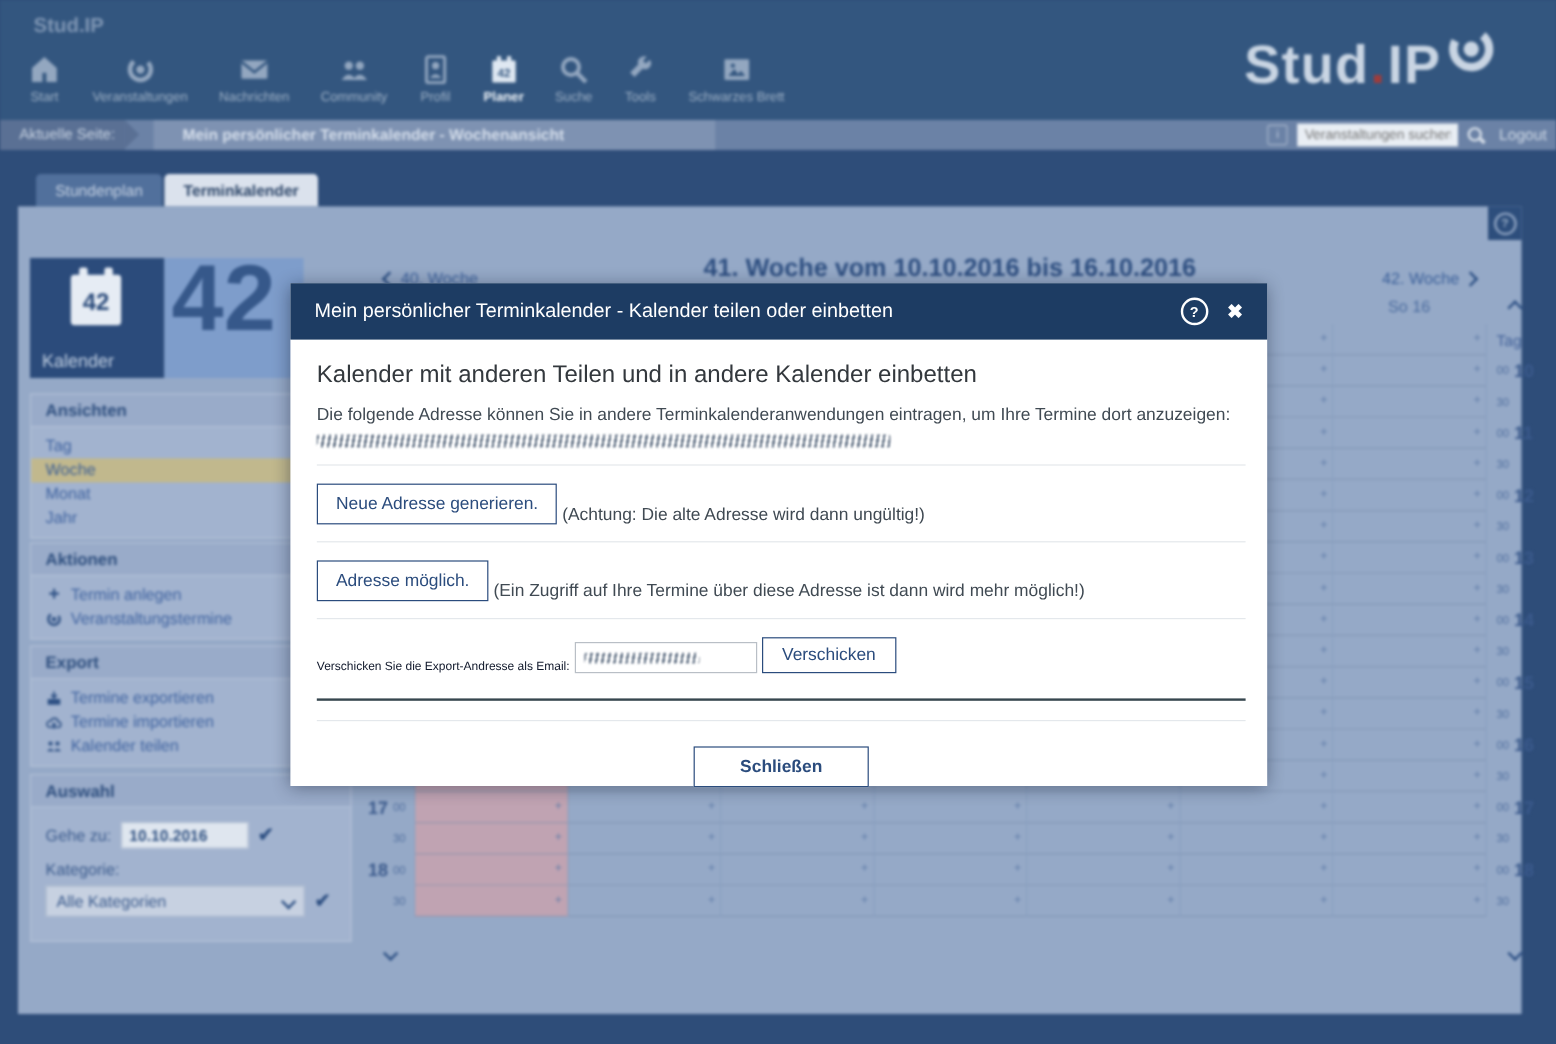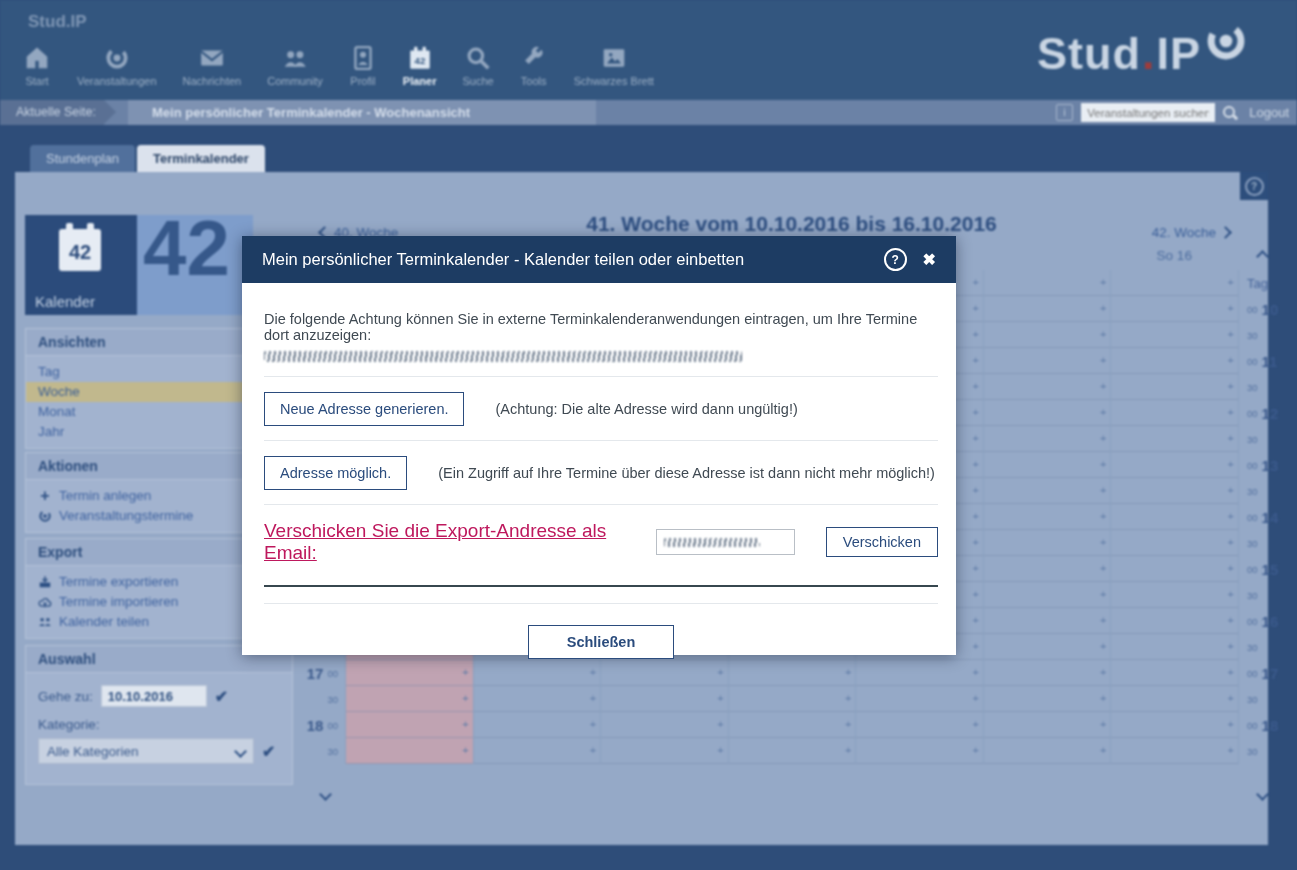--- a/index.html
+++ b/index.html
@@ -96,39 +96,39 @@
   .gutter{position:absolute;top:98px;}
   .gutter .grow{height:26px;box-sizing:border-box;display:flex;align-items:center;gap:4px;}
   .gutter.gl{left:285px;width:42px;justify-content:flex-end;}
   .gutter.gl .grow{justify-content:flex-end;padding-right:4px;}
   .gutter.gr{left:1228px;width:44px;}
   .gutter.gr .grow{padding-left:4px;}
   .hnum{font-size:15px;font-weight:bold;color:#3b5a8c;}
   .mnum{font-size:9.5px;color:#52709f;}
   .taglbl{font-size:13px;color:#44639a;}
   
-  .modal{position:absolute;left:242px;top:236px;width:714px;height:419px;background:#ffffff;
+  .modal{position:absolute;left:242px;top:236px;width:814px;height:419px;background:#ffffff;
          box-shadow:0 2px 14px rgba(10,20,40,.45);z-index:10;}
   .mhead{height:47px;background:#1d3c63;display:flex;align-items:center;padding:0 20px;box-sizing:border-box;}
   .mtitle{flex:1;color:#ffffff;font-size:16.5px;font-weight:500;}
   .mhelp{width:19px;height:19px;border:2px solid #ffffff;border-radius:50%;color:#ffffff;font-size:12px;
          font-weight:bold;display:flex;align-items:center;justify-content:center;margin-right:16px;cursor:pointer;}
   .mclose{color:#ffffff;font-size:16px;font-weight:bold;cursor:pointer;}
   .mbody{padding:14px 18px 0 22px;}
   .mheading{margin:4px 0 0;font-size:20px;font-weight:500;color:#33383d;}
   .mdesc{margin:14px 0 0;font-size:14.5px;color:#404a53;}
   .scribble{background:repeating-linear-gradient(100deg,#4f6076 0 2px,rgba(79,96,118,0) 2px 5px);
             filter:blur(1.1px);border-radius:2px;opacity:.85;}
   .scribble.url{margin-top:8px;width:478px;height:11px;}
   .mhr{border:0;border-top:1px solid #e4e8ec;margin:14px 0 0;}
-  .mrow{margin-top:15px;display:flex;align-items:center;gap:31px;}
+  .mrow{margin-top:15px;display:flex;align-items:flex-end;gap:4px;}
   .btn{font-family:"Liberation Sans",sans-serif;font-size:14.5px;color:#2b4c7d;border:1px solid #2b4c7d;
        background:#ffffff;padding:8px 15px;cursor:pointer;}
   .mnote{font-size:14.5px;color:#404a53;}
-  .mlabel{font-size:19px;color:#be185d;text-decoration:underline;}
+  .mlabel{font-size:10px;color:#0f172a;}
   .fakeinput{width:152px;height:26px;border:1px solid #b9bfc6;display:flex;align-items:center;
        padding:0 7px;box-sizing:border-box;}
   .scribble.email{width:96px;height:9px;}
   .darkrule{border:0;border-top:2px solid #37474f;margin:21px 0 0;}
   .mhr.low{margin-top:16px;}
   .closewrap{text-align:center;margin-top:21px;}
   .btn.closebtn{padding:8px 38px;font-weight:600;}
 </style>
 </head>
 <body>
@@ -923,31 +923,32 @@
     </div>
   </div>
 
   <div class="modal">
     <div class="mhead">
       <div class="mtitle">Mein persönlicher Terminkalender - Kalender teilen oder einbetten</div>
       <div class="mhelp">?</div>
       <div class="mclose">✖</div>
     </div>
     <div class="mbody">
-      <p class="mdesc">Die folgende Achtung können Sie in externe Terminkalenderanwendungen eintragen, um Ihre Termine dort anzuzeigen:</p>
+      <h2 class="mheading">Kalender mit anderen Teilen und in andere Kalender einbetten</h2>
+      <p class="mdesc">Die folgende Adresse können Sie in andere Terminkalenderanwendungen eintragen, um Ihre Termine dort anzuzeigen:</p>
       <div class="scribble url"></div>
       <hr class="mhr">
       <div class="mrow">
         <button class="btn">Neue Adresse generieren.</button>
         <span class="mnote">(Achtung: Die alte Adresse wird dann ungültig!)</span>
       </div>
       <hr class="mhr">
       <div class="mrow">
         <button class="btn">Adresse möglich.</button>
-        <span class="mnote">(Ein Zugriff auf Ihre Termine über diese Adresse ist dann nicht mehr möglich!)</span>
+        <span class="mnote">(Ein Zugriff auf Ihre Termine über diese Adresse ist dann wird mehr möglich!)</span>
       </div>
       <hr class="mhr">
       <div class="mrow">
         <span class="mlabel">Verschicken Sie die Export-Andresse als Email:</span>
         <div class="fakeinput">
           <span class="scribble email"></span>
         </div>
         <button class="btn" style="padding:6px 16px;">Verschicken</button>
       </div>
       <hr class="darkrule">

